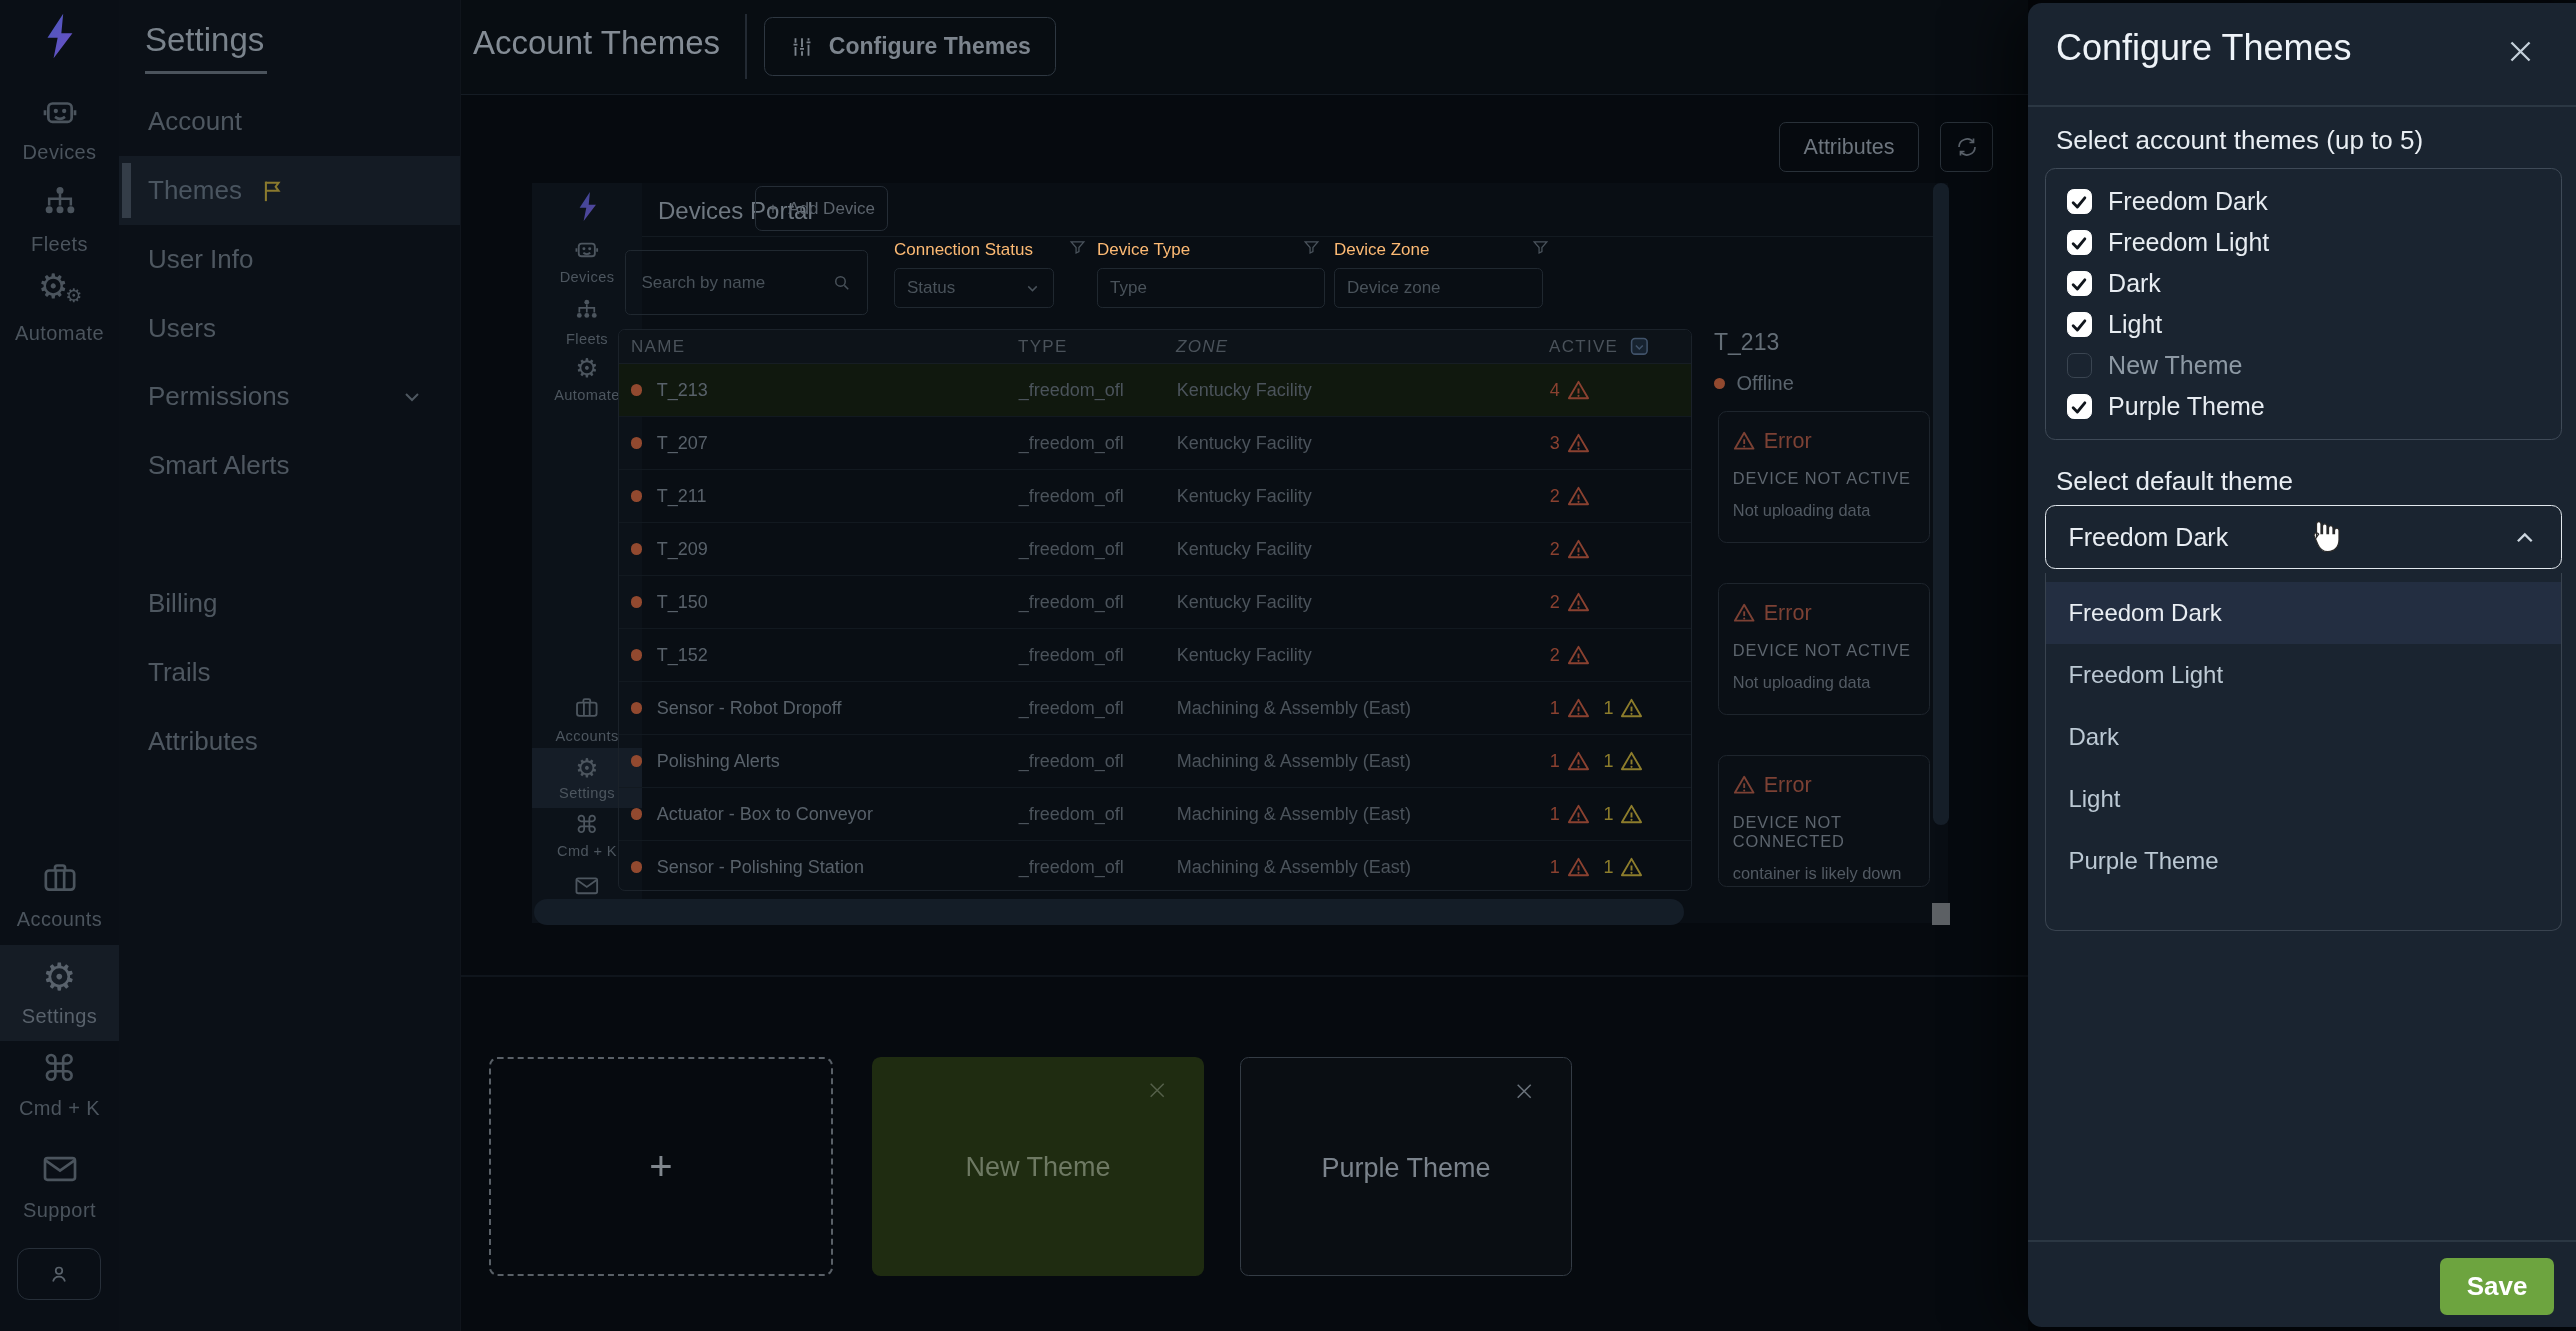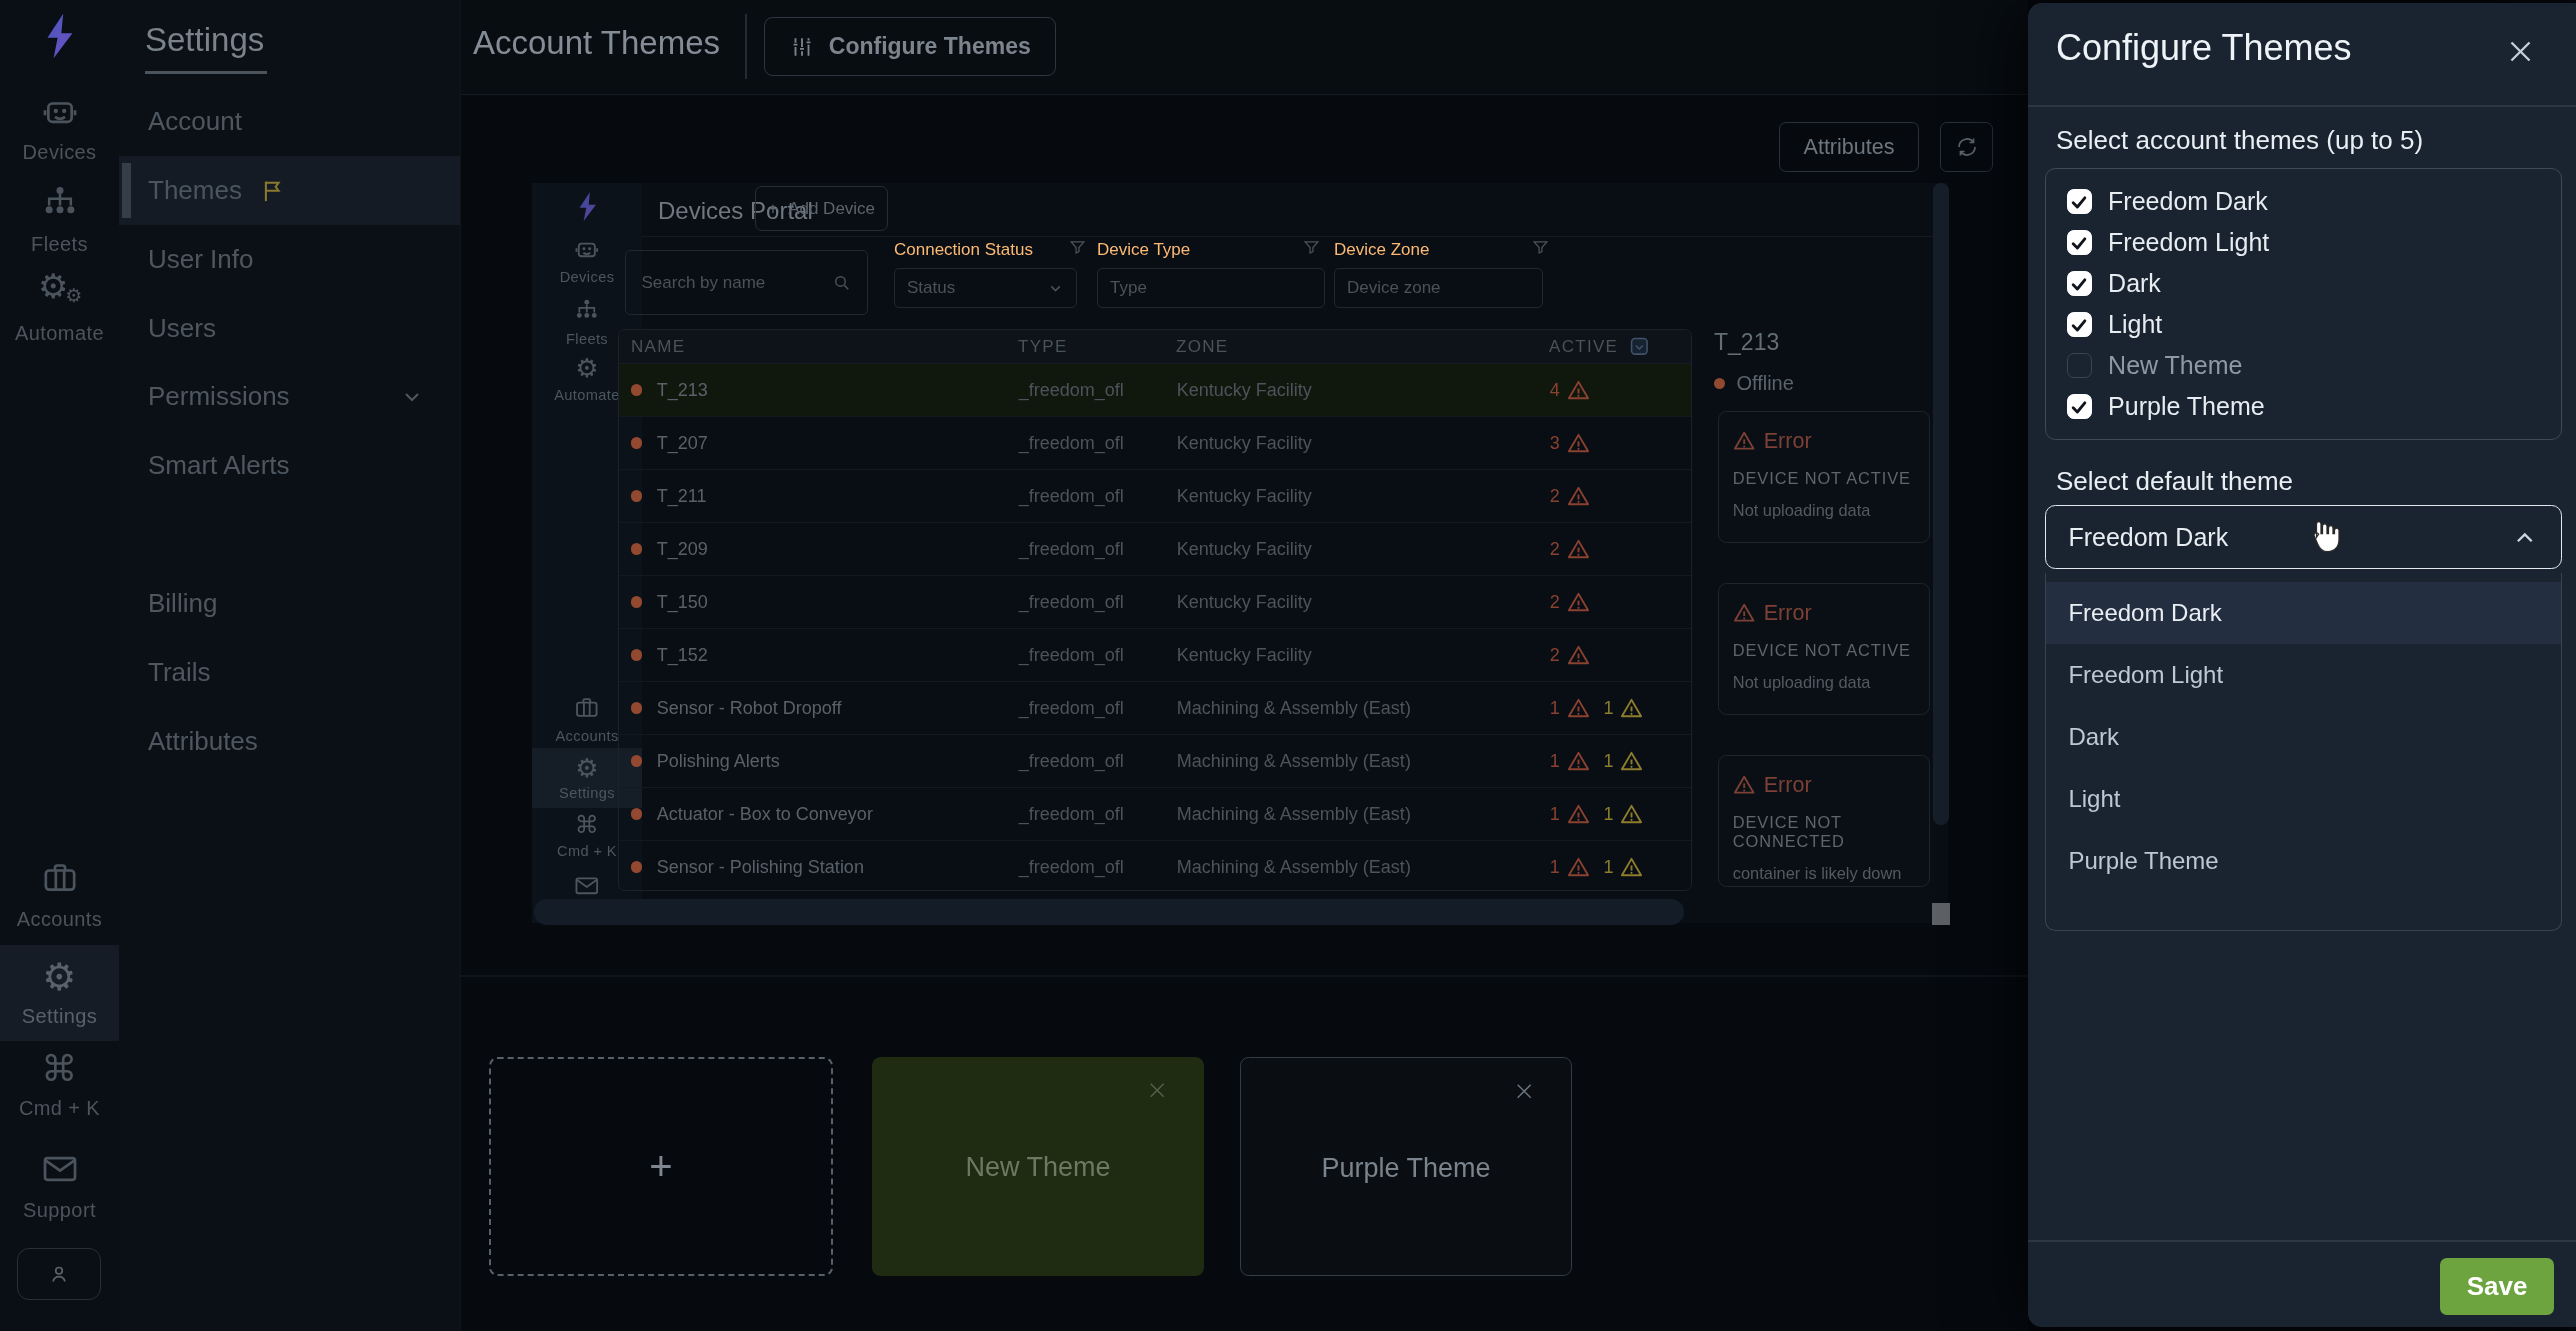--- a/index.html
+++ b/index.html
@@ -67,21 +67,21 @@
 
   .pv-search { position:absolute; left:93px; top:67px; width:243px; height:65px; border:1.7px solid #202830; border-radius:5.2px; display:flex; align-items:center; padding:0 15.5px; color:#49525a; font-size:17px; }
   .pv-search svg { width:20.7px; height:20.7px; margin-left:auto; color:#49525a; }
   .pv-flabel { position:absolute; font-size:17px; color:#fdba74; top:57px; }
   .funnel { position:absolute; top:55px; width:19px; height:19px; color:#4a535c; }
   .pv-input { position:absolute; top:85px; height:40px; border:1.7px solid #202830; border-radius:5.2px; display:flex; align-items:center; padding:0 12px; color:#49525a; font-size:17px; }
   .pv-input .chev { margin-left:auto; width:17px; height:17px; color:#49525a; }
 
   #pv-table { position:absolute; left:86px; top:146px; width:1074px; height:562px; border:1.7px solid #1b222a; border-radius:6.9px; overflow:hidden; }
   .t-head { display:flex; align-items:center; height:34px; background:#0d1319; border-bottom:0.9px solid #161d24; padding-left:12px; color:#4a525a; font-size:17px; letter-spacing:1.3px; }
-  .th-name { width:387px; } .th-type { width:158px; } .th-zone { width:373px; }
+  .th-name { width:387px; } .th-type { width:158px; } .th-zone { width:373px;font-style:italic; }
   .th-alerts { display:flex; align-items:center; gap:10.3px; }
   .alerts-filter-icon { width:20.7px; height:20.7px; color:#41536a; }
   .t-row { display:flex; align-items:center; height:53px; border-bottom:0.9px solid #121920; padding-left:12px; font-size:18px; cursor:pointer; }
   .t-row.selected { background:#10180e; }
   .t-dot { width:11.2px; height:11.2px; border-radius:50%; background:#92492f; margin-right:14.6px; flex:none; }
   .t-name { width:362px; color:#58616a; } .t-type { width:158px; color:#4b535b; } .t-zone { width:373px; color:#4b535b; }
   .al-red { display:flex; align-items:center; gap:6.9px; color:#8a4130; }
   .al-yellow { display:flex; align-items:center; gap:6.9px; color:#8d7d2c; margin-left:13.8px; }
   .warn-svg { width:23px; height:23px; }
 
@@ -343,21 +343,21 @@
       <svg viewBox="0 0 24 24" fill="none" stroke="currentColor" stroke-width="1.7">
         <circle cx="11" cy="11" r="5.5"></circle>
           <path d="M15.5 15.5L20 20"></path>
       </svg>
     </div>
 
     <div class="pv-flabel" style="left:362px">Connection Status</div>
     <svg class="funnel" style="left:536px" viewBox="0 0 24 24" fill="none" stroke="currentColor" stroke-width="1.6">
         <path d="M4 5h16l-6.2 7v5.2l-3.6 1.8V12z"></path>
       </svg>
-    <div class="pv-input" style="left:362px;width:183px">
+    <div class="pv-input" style="left:362px;width:160px">
       <span>Status</span>
       <svg class="chev" viewBox="0 0 24 24" fill="none" stroke="currentColor" stroke-width="2">
           <path d="M6 9l6 6 6-6"></path>
         </svg>
     </div>
 
     <div class="pv-flabel" style="left:565px">Device Type</div>
     <svg class="funnel" style="left:770px" viewBox="0 0 24 24" fill="none" stroke="currentColor" stroke-width="1.6">
         <path d="M4 5h16l-6.2 7v5.2l-3.6 1.8V12z"></path>
       </svg>

